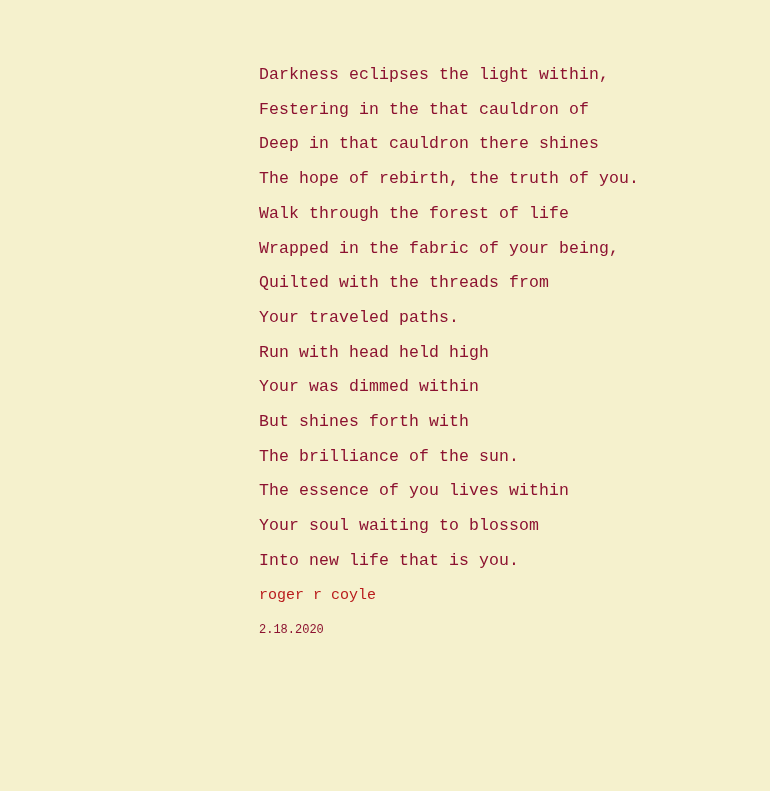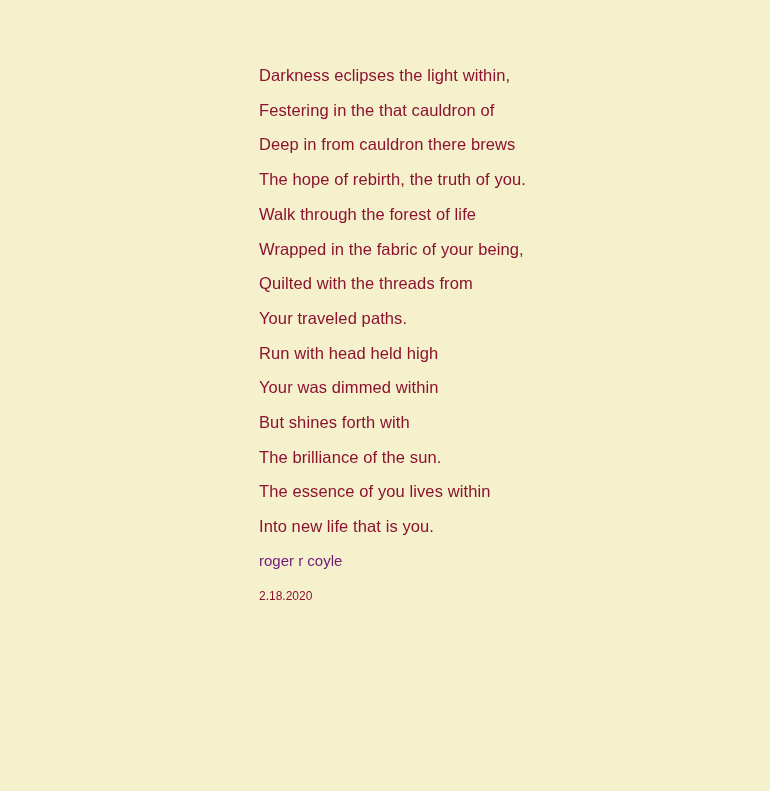--- a/index.html
+++ b/index.html
@@ -17,56 +17,58 @@
     position: relative;
     width: 770px;
     height: 791px;
     box-sizing: border-box;
   }
   .poem {
     position: absolute;
     left: 259px;
     top: 58px;
     width: 470px;
+    font-family: Liberation Mono, monospace;
   }
   .line {
     color: #8c1230;
     font-size: 16.5px;
     line-height: 34.7px;
     letter-spacing: 0.1px;
     white-space: pre;
   }
   .signature {
-    color: #701a75;
+    color: #b91c1c;
     font-size: 15px;
     line-height: 34.7px;
     white-space: pre;
   }
   .date {
     color: #8c1230;
     font-size: 12px;
     line-height: 34.7px;
     white-space: pre;
   }
 </style>
 </head>
 <body>
 
 <div class="page">
   <div class="poem">
     <div class="line">Darkness eclipses the light within,</div>
     <div class="line">Festering in the that cauldron of</div>
-    <div class="line">Deep in from cauldron there brews</div>
+    <div class="line">Deep in that cauldron there shines</div>
     <div class="line">The hope of rebirth, the truth of you.</div>
     <div class="line">Walk through the forest of life</div>
     <div class="line">Wrapped in the fabric of your being,</div>
     <div class="line">Quilted with the threads from</div>
     <div class="line">Your traveled paths.</div>
     <div class="line">Run with head held high</div>
     <div class="line">Your was dimmed within</div>
     <div class="line">But shines forth with</div>
     <div class="line">The brilliance of the sun.</div>
     <div class="line">The essence of you lives within</div>
+    <div class="line">Your soul waiting to blossom</div>
     <div class="line">Into new life that is you.</div>
     <div class="signature">roger r coyle</div>
     <div class="date">2.18.2020</div>
   </div>
 </div>
 
 </body></html>

